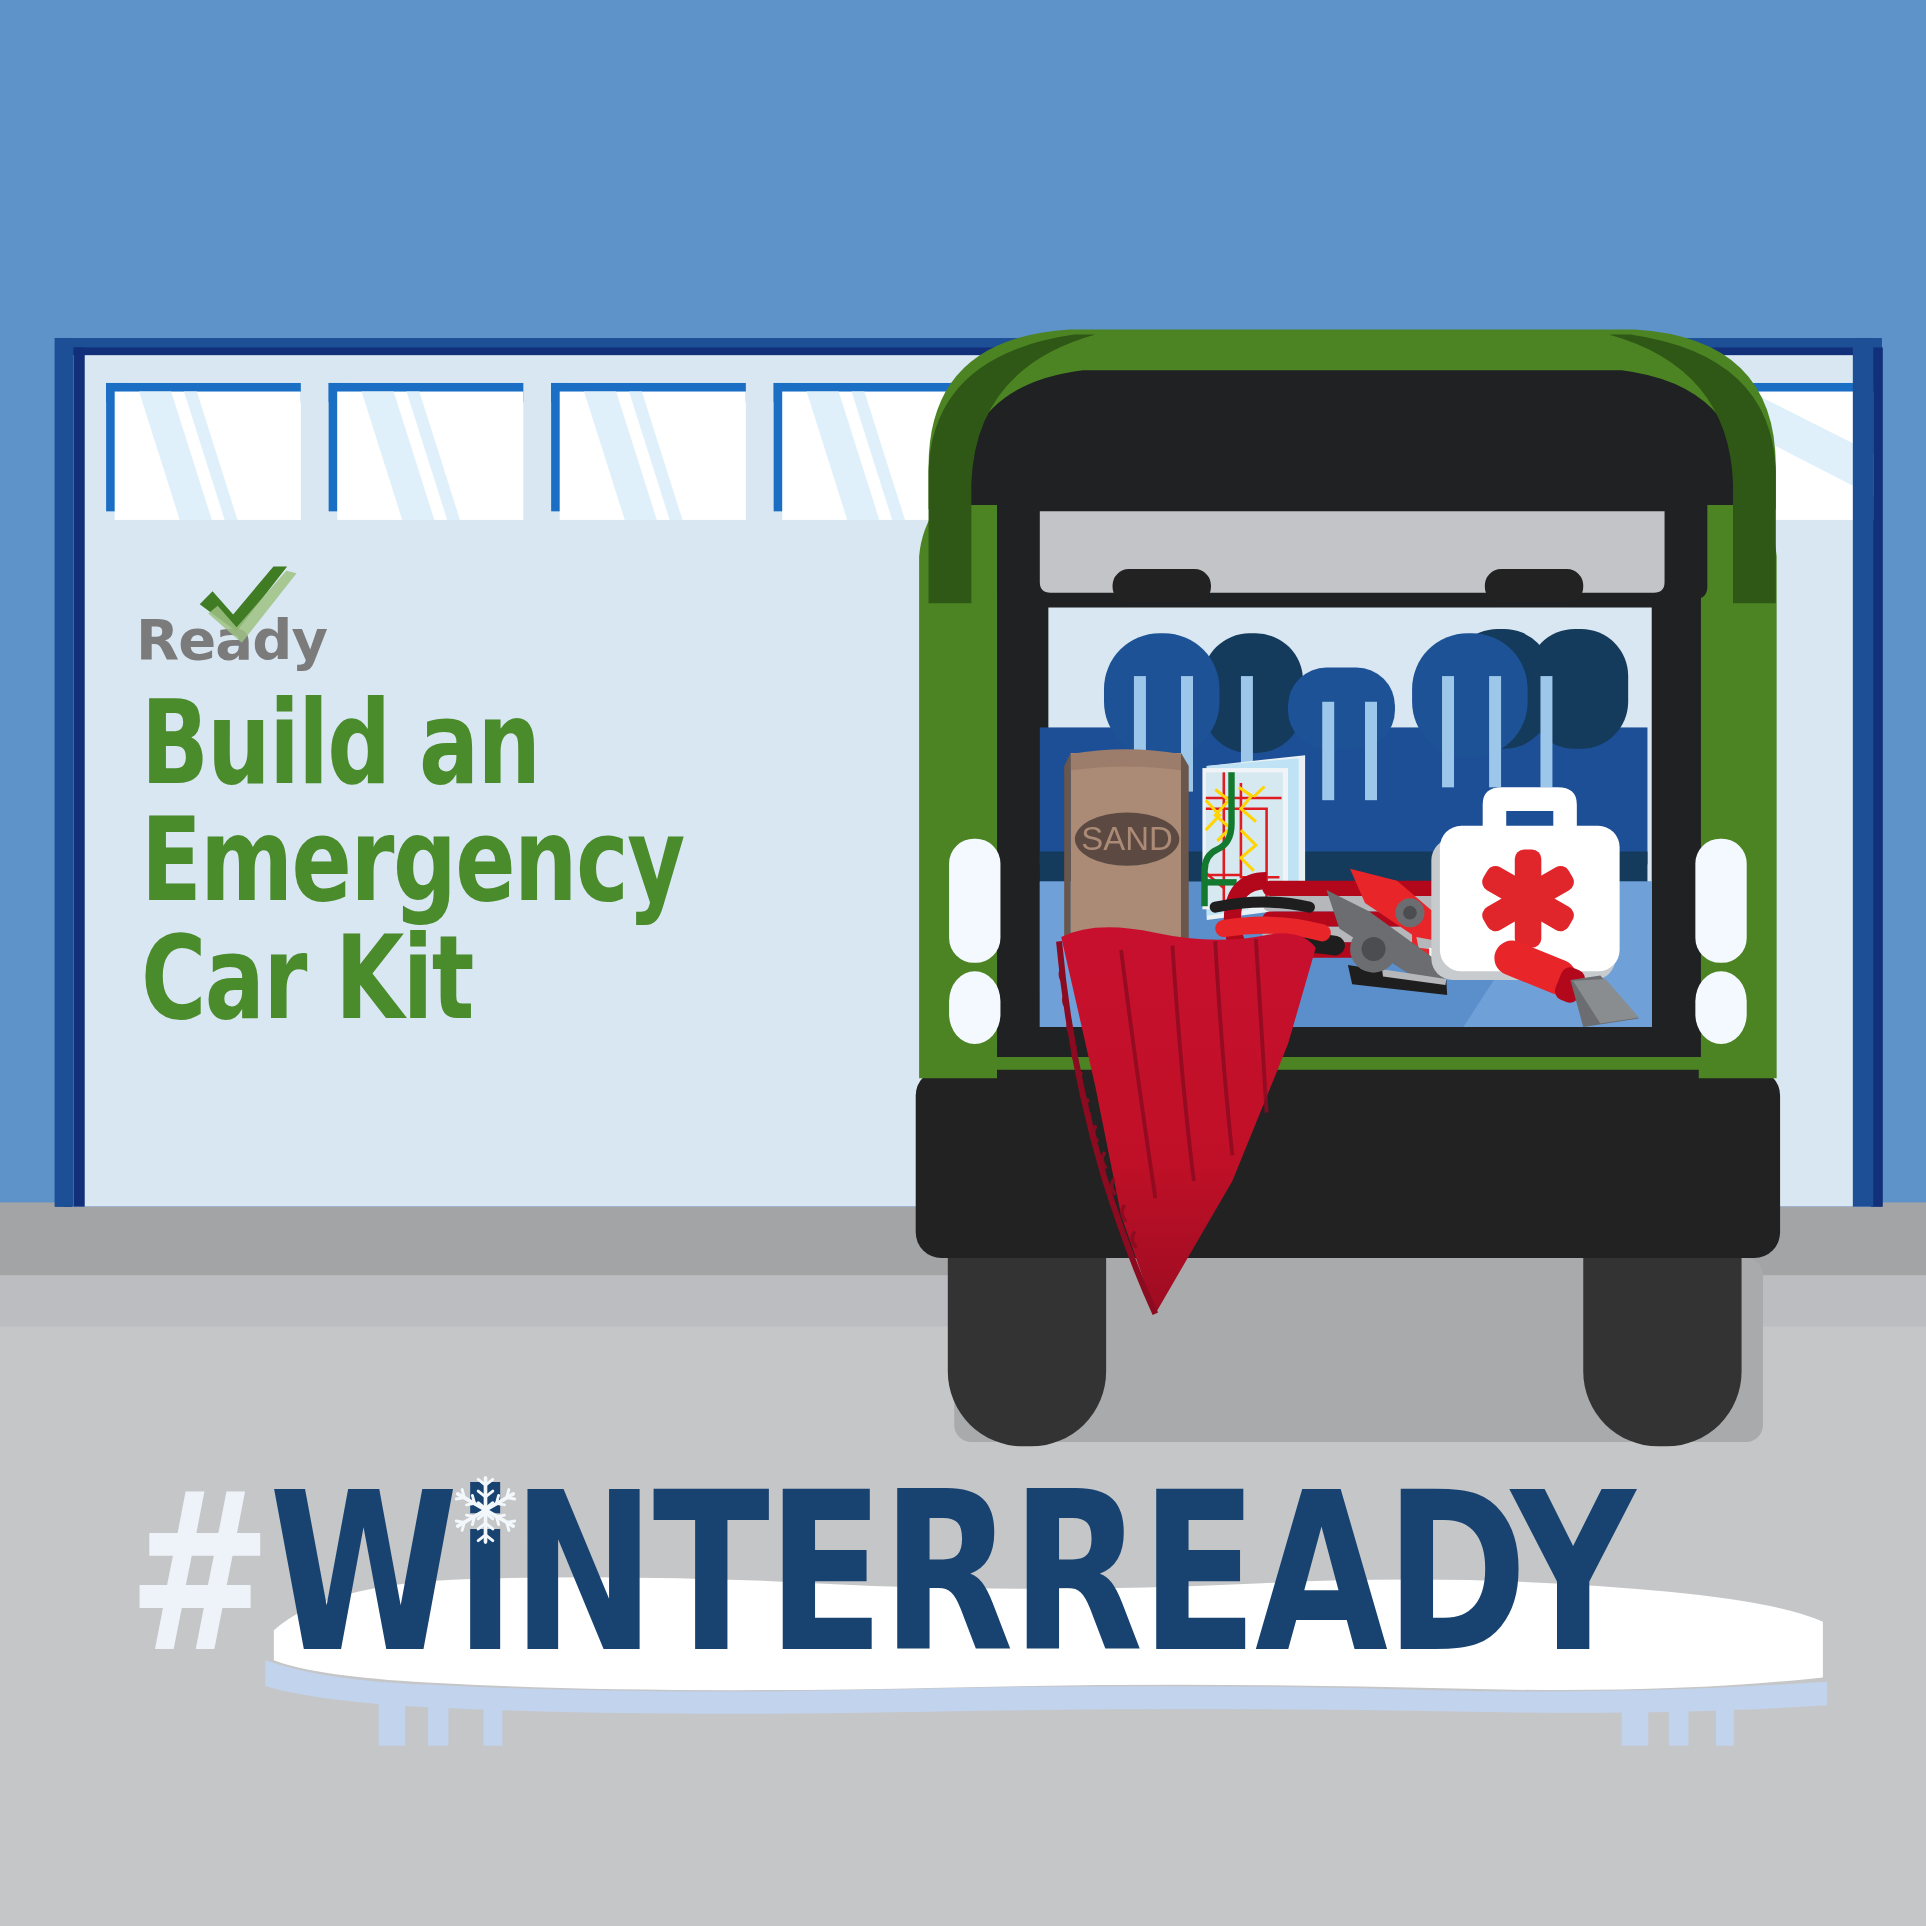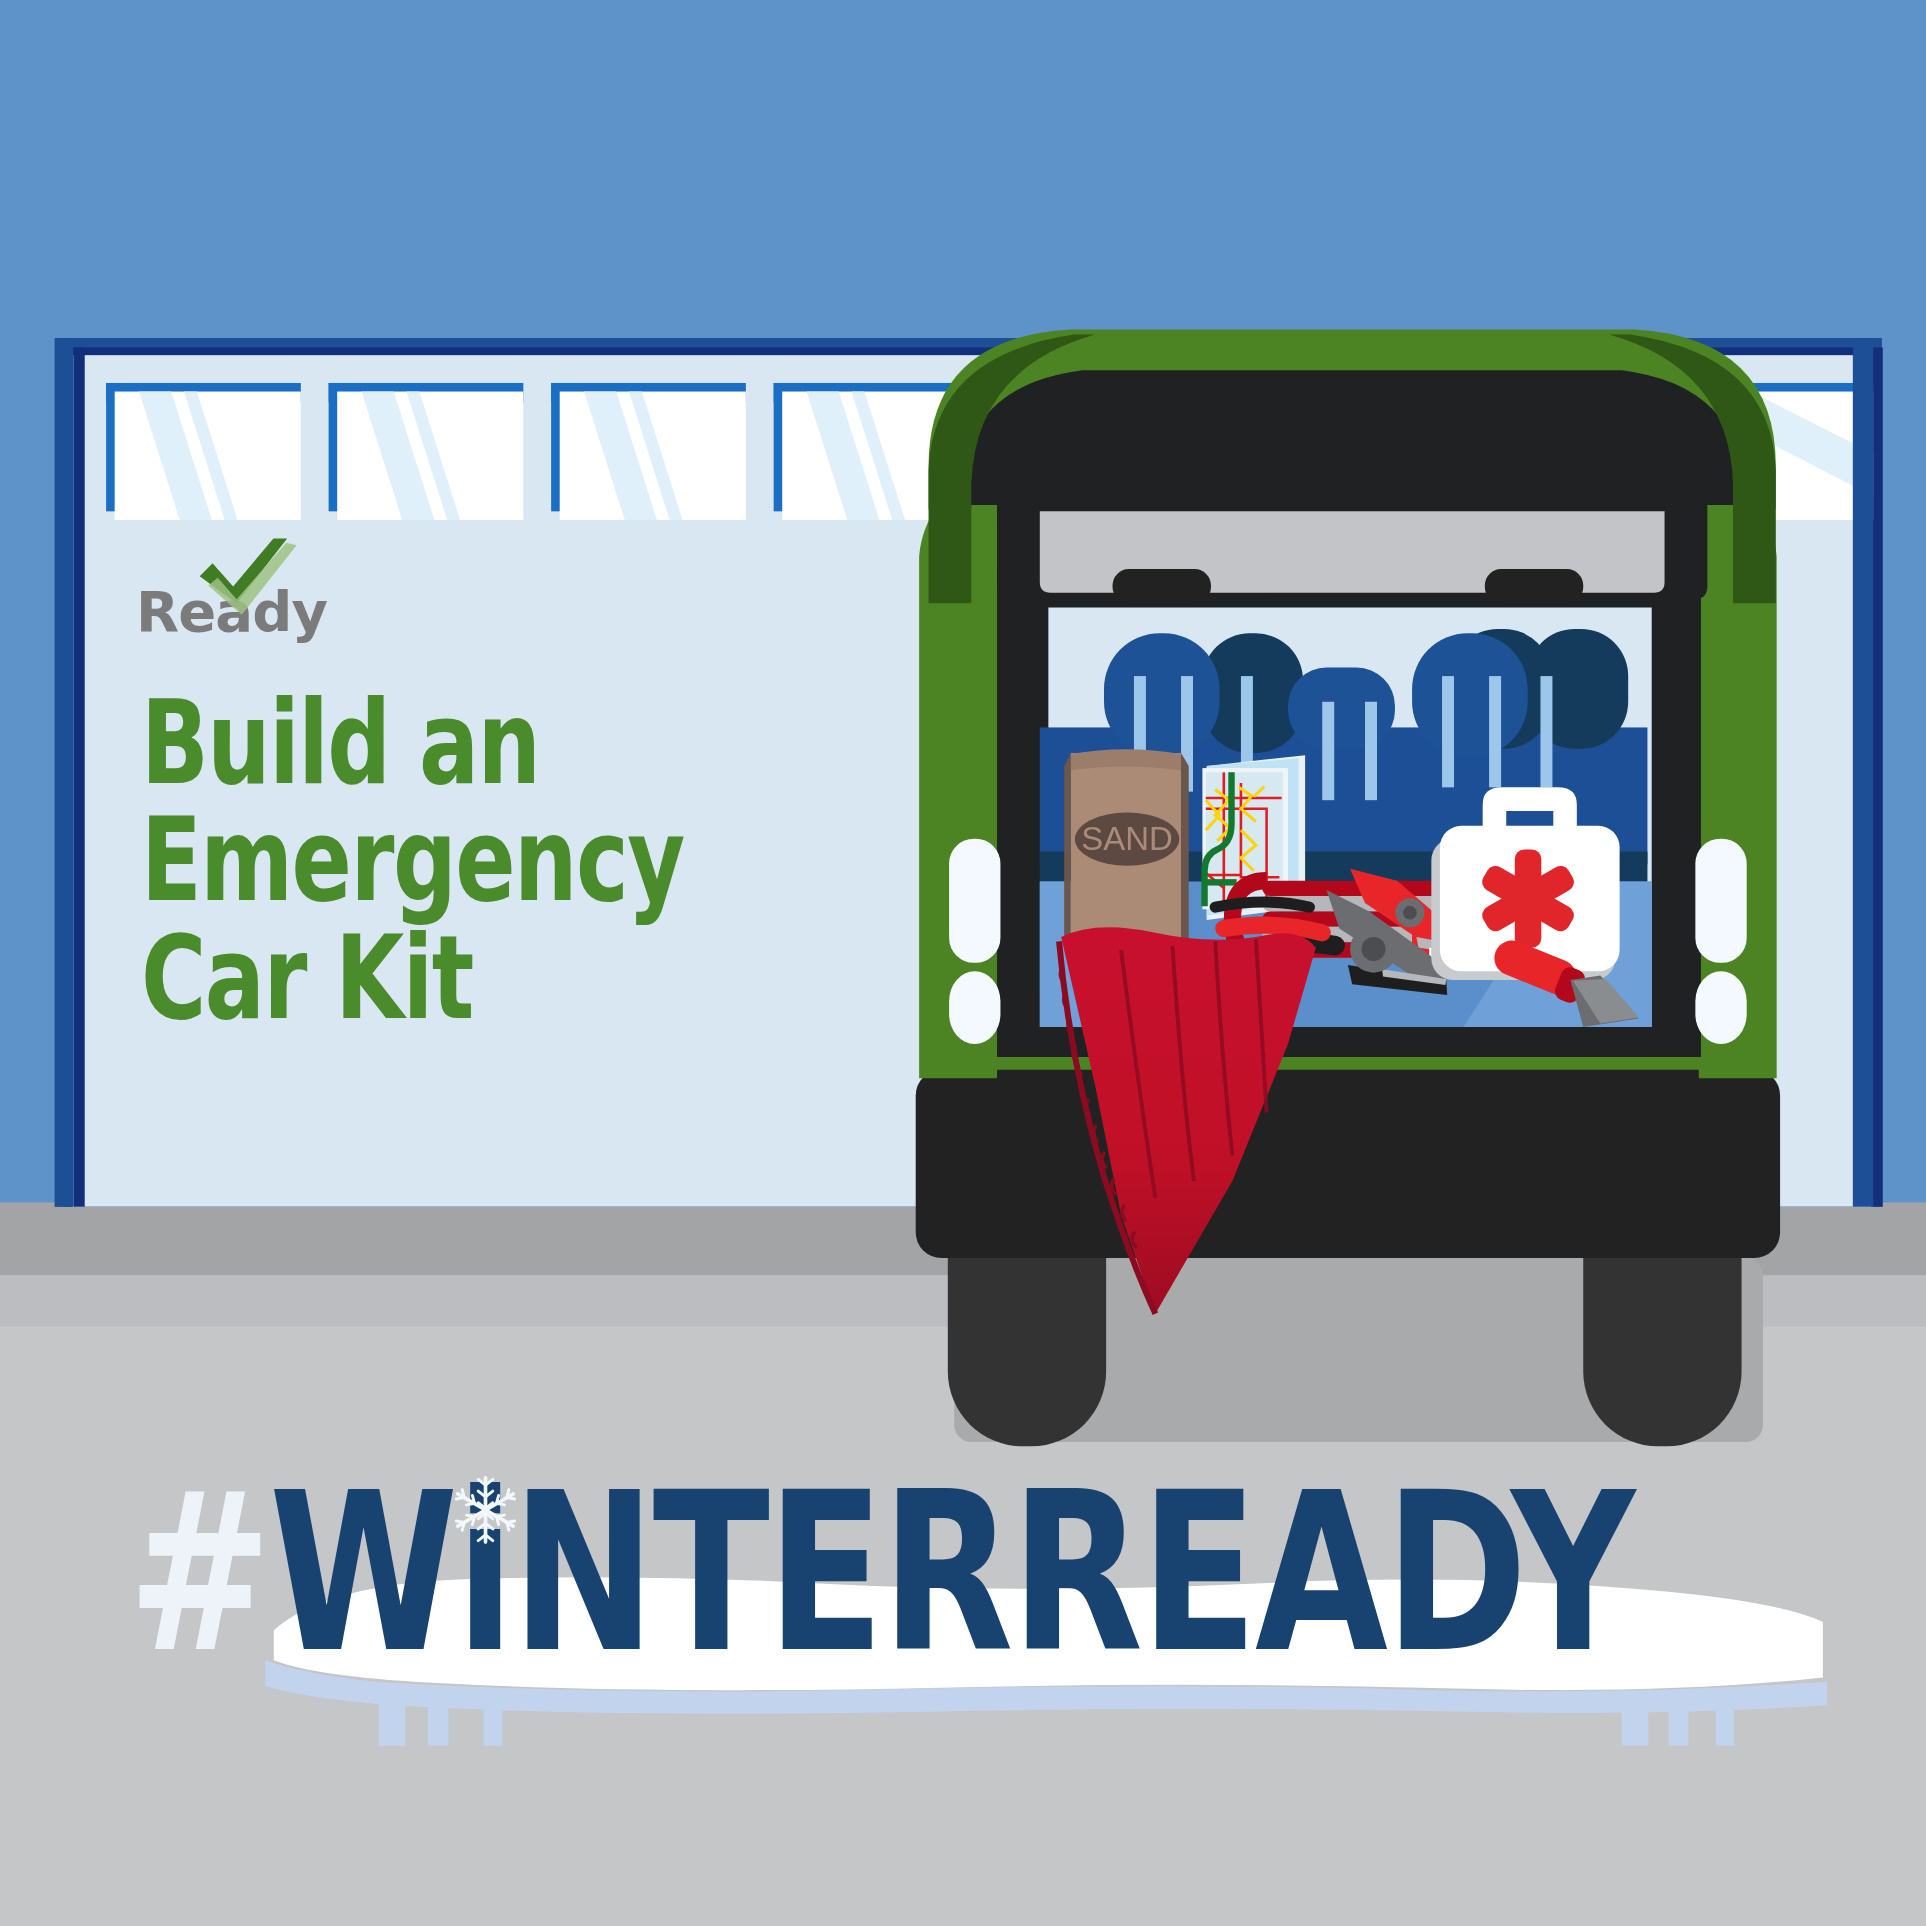--- a/index.html
+++ b/index.html
@@ -8,21 +8,21 @@
     width:1926px;height:1926px;
     overflow:hidden;
     font-family:"Liberation Sans", sans-serif;
     background:#5e93c9;
   }
   .abs{position:absolute;}
   svg.layer{position:absolute;left:0;top:0;width:1926px;height:1926px;display:block;}
 
   
   #ready-logo{
-    left:136px; top:584px; width:180px;
+    left:136px; top:612px; width:180px;
   }
   #ready-word{
     font-size:56px;
     font-weight:700;
     color:#7b7b7b;
     letter-spacing:-0.9px;
     line-height:1;
     font-family:"DejaVu Sans", sans-serif;
   }
   #headline{

